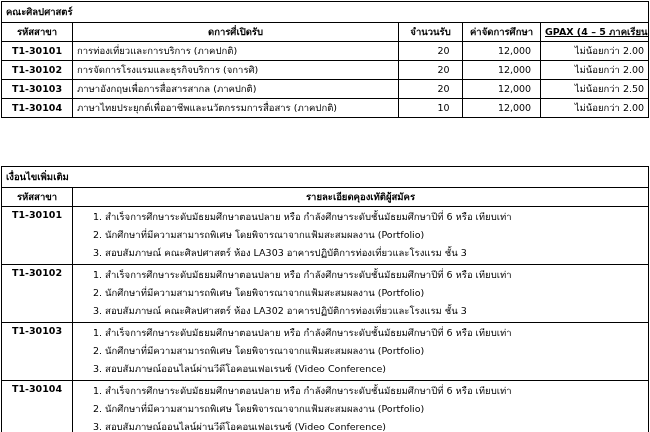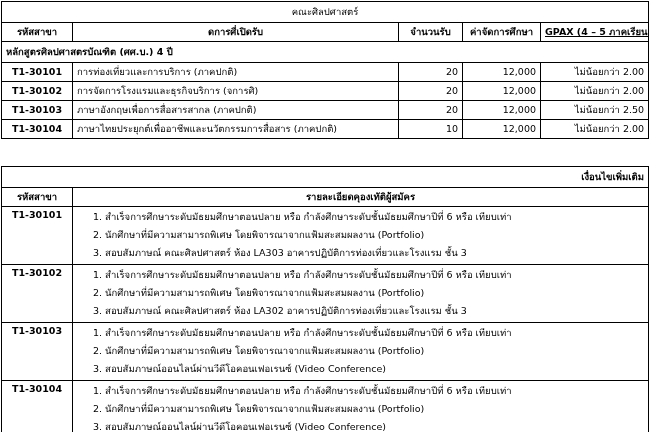--- a/index.html
+++ b/index.html
@@ -2,30 +2,30 @@
 <html><head>
 <meta charset="utf-8">
 <style>
   html, body { margin: 0; padding: 0; background: #ffffff; }
   body { width: 650px; height: 432px; position: relative; overflow: hidden;
          font-family: "DejaVu Sans", "Liberation Sans", sans-serif; color: #000; }
   table { border-collapse: collapse; position: absolute; left: 1px; width: 647px; table-layout: fixed; }
   td, th { border: 1px solid #000; padding: 0 4px; font-size: 9.5px; line-height: 1.1; overflow: hidden; white-space: nowrap; }
   th { font-weight: bold; }
   #tbl-programs { top: 1px; }
-  #tbl-programs tr.title-row td { height: 20px; text-align: center; font-weight: normal; }
+  #tbl-programs tr.title-row td { height: 20px; font-weight: bold; }
   #tbl-programs tr.head-row th { height: 18px; }
   #tbl-programs tr.group-row td { height: 20px; font-weight: bold; border-left: 1px solid #000; }
   #tbl-programs tr.data-row td { height: 18px; }
   .c-code { text-align: center; font-weight: bold; }
-  .c-num { text-align: right; padding-left: 30px; }
+  .c-num { text-align: center; padding-left: 30px; }
   .c-gpax { text-align: right; }
   .underline { text-decoration: underline; font-weight: bold; }
   #tbl-conditions { top: 166px; }
-  #tbl-conditions tr.title-row td { height: 20px; text-align: right; font-weight: bold; }
+  #tbl-conditions tr.title-row td { height: 20px; text-align: left; font-weight: bold; }
   #tbl-conditions tr.head-row th { height: 18px; }
   #tbl-conditions td.cond-code { vertical-align: top; padding-top: 3px; text-align: center; font-weight: bold; }
   #tbl-conditions td.cond-list { padding: 1px 4px 2px 20px; vertical-align: top; }
   .cond-line { height: 18px; line-height: 18px; }
 </style>
 </head>
 <body>
 
 <table id="tbl-programs">
   <colgroup>
@@ -38,23 +38,20 @@
   <tbody>
       <tr class="title-row">
     <td colspan="5">คณะศิลปศาสตร์</td>
   </tr>
   <tr class="head-row">
     <th>รหัสสาขา</th>
     <th>ดการศี่เปิดรับ</th>
     <th>จำนวนรับ</th>
     <th>ค่าจัดการศึกษา</th>
     <th><span class="underline">GPAX (4 – 5 ภาคเรียน)</span></th>
-  </tr>
-  <tr class="group-row">
-    <td colspan="5">หลักสูตรศิลปศาสตรบัณฑิต (ศศ.บ.) 4 ปี</td>
   </tr>
   <tr class="data-row">
     <td class="c-code">T1-30101</td>
     <td>การท่องเที่ยวและการบริการ (ภาคปกติ)</td>
     <td class="c-num">20</td>
     <td class="c-num">12,000</td>
     <td class="c-gpax">ไม่น้อยกว่า 2.00</td>
   </tr>
   <tr class="data-row">
     <td class="c-code">T1-30102</td>

